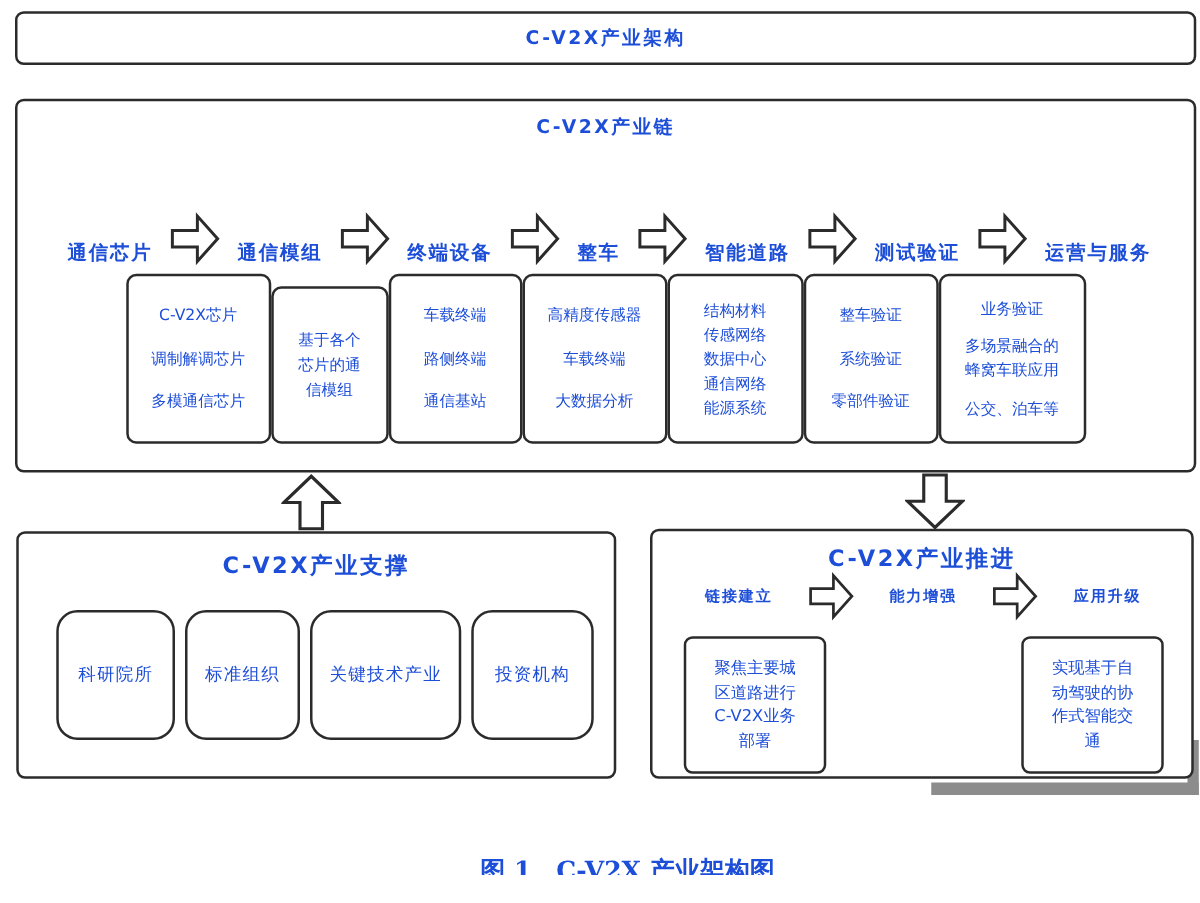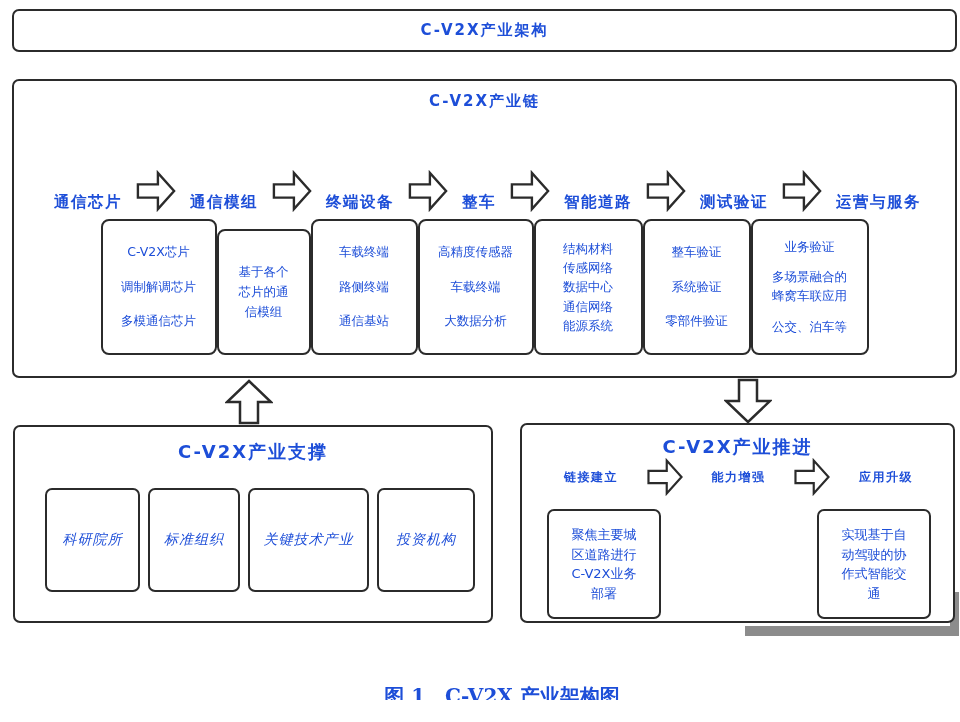--- a/index.html
+++ b/index.html
@@ -35,22 +35,22 @@
 
   
   .v-arrow{position:absolute;display:block;}
   .up-arrow{left:225px;top:379px;}
   .down-arrow{left:724px;top:378px;}
 
   
   .support{left:13px;top:425px;width:480px;height:198px;}
   .sec-title{position:absolute;top:13px;left:0;width:100%;text-align:center;font-weight:bold;font-size:18px;letter-spacing:2px;}
   .support-row{position:absolute;left:30px;top:61px;height:104px;display:flex;gap:8px;}
-  .sup-box{border:2px solid #2b2b2b;border-radius:7px;background:#fff;box-sizing:border-box;height:104px;
-    display:flex;align-items:center;justify-content:center;font-size:14px;letter-spacing:1px;text-align:left;font-style:italic;}
+  .sup-box{border:2px solid #2b2b2b;border-radius:17px;background:#fff;box-sizing:border-box;height:104px;
+    display:flex;align-items:center;justify-content:center;font-size:14px;letter-spacing:1px;text-align:left;}
   .s0{width:95px;} .s1{width:92px;} .s2{width:121px;} .s3{width:98px;}
 
   
   .promotion{left:520px;top:423px;width:435px;height:200px;}
   .promo-title{position:absolute;top:10px;left:0;width:100%;text-align:center;font-weight:bold;font-size:18px;letter-spacing:2px;}
   .stage-row{position:absolute;left:42px;right:40px;top:31px;height:42px;display:flex;align-items:center;justify-content:space-between;}
   .stage-label{font-weight:bold;font-size:12px;letter-spacing:1.5px;white-space:nowrap;}
   .stage-boxes{position:absolute;left:25px;right:22px;top:84px;height:110px;display:flex;justify-content:space-between;}
   .stage-box{border:2px solid #2b2b2b;border-radius:7px;background:#fff;box-sizing:border-box;width:114px;height:110px;
     display:flex;align-items:center;justify-content:center;text-align:center;font-size:13px;}

